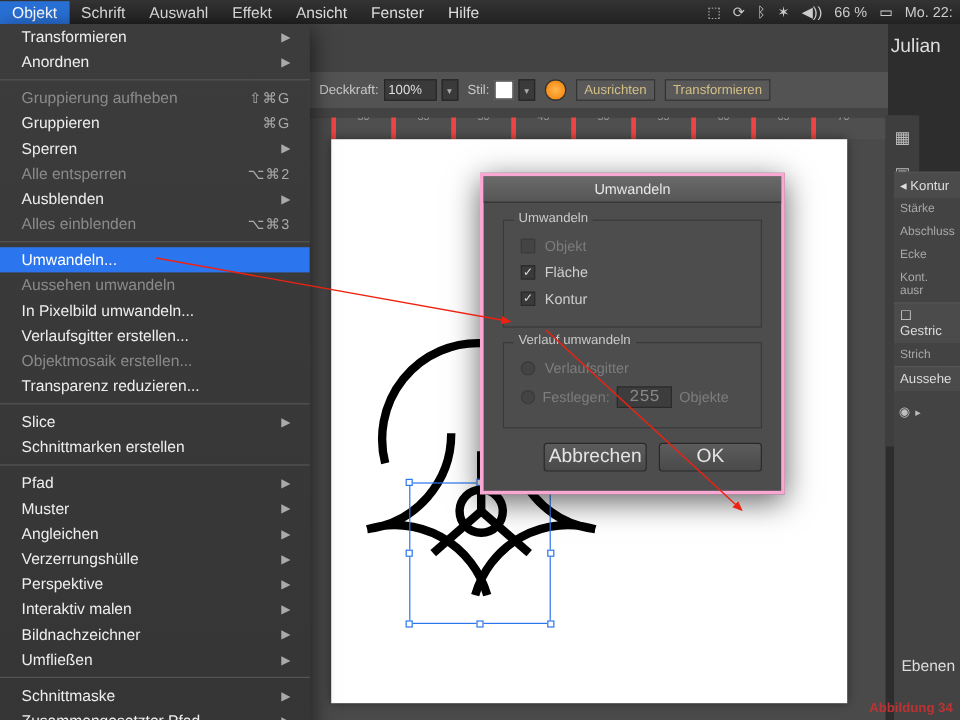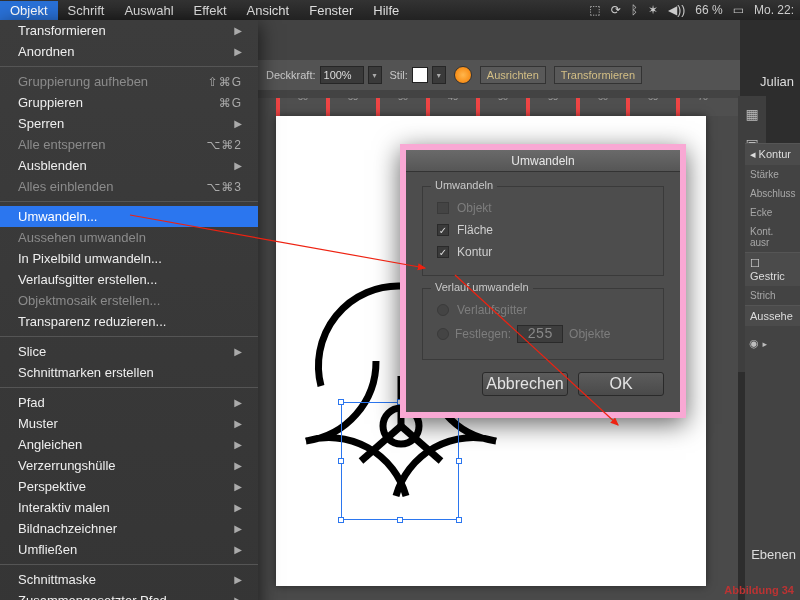--- a/index.html
+++ b/index.html
@@ -41,39 +41,39 @@
 .ruler-h span { width:50px; text-align:center; border-left:4px solid #ef4444; padding-bottom:14px; }
 .canvas { position:absolute; left:18px; top:18px; width:430px; height:470px; background:#fff; box-shadow:0 0 8px rgba(0,0,0,.5); }
 
 
 .art { position:absolute; left:10px; top:160px; width:230px; height:260px; }
 .art svg { width:100%; height:100%; }
 .selbox { position:absolute; border:1px solid #2b76ef; }
 .selhandle { position:absolute; width:6px; height:6px; background:#fff; border:1px solid #2b76ef; }
 
 
-.dialog { position:absolute; left:400px; top:144px; width:286px; background:#4d4d4d; box-shadow:0 6px 24px rgba(0,0,0,.6); z-index:40; color:#c7c7c7; font-size:12px; border:6px solid #f9a8d4; }
+.dialog { position:absolute; left:400px; top:144px; width:254px; background:#4d4d4d; box-shadow:0 6px 24px rgba(0,0,0,.6); z-index:40; color:#c7c7c7; font-size:12px; border:3px solid #f9a8d4; }
 .dialog .titlebar { height:22px; background:linear-gradient(#6a6a6a,#565656); color:#e7e7e7; font-size:12px; display:flex; align-items:center; justify-content:center; border-bottom:1px solid #333; }
 .dialog .body { padding:14px 16px 16px; }
 .dialog .group { border:1px solid #3a3a3a; padding:10px 12px 12px; margin-bottom:12px; position:relative; }
 .dialog .group .glabel { position:absolute; top:-8px; left:8px; background:#4d4d4d; padding:0 4px; font-size:11px; color:#c9c9c9; }
 .dialog .chk { display:flex; align-items:center; gap:8px; padding:4px 2px; color:#cfcfcf; }
 .dialog .chk.disabled { color:#7d7d7d; }
 .dialog .chk .box { width:12px; height:12px; border:1px solid #2a2a2a; background:#3a3a3a; display:flex; align-items:center; justify-content:center; font-size:10px; color:#ddd; }
 .dialog .chk.disabled .box { border-color:#3a3a3a; background:#444; }
 .dialog .radio { width:12px; height:12px; border:1px solid #3a3a3a; border-radius:50%; background:#444; }
 .dialog .numrow { display:flex; align-items:center; gap:6px; color:#7d7d7d; }
 .dialog .numrow input { width:46px; height:18px; background:#3d3d3d; border:1px solid #2a2a2a; color:#888; text-align:center; font-size:14px;font-family:Liberation Mono, monospace; }
 .dialog .btns { display:flex; justify-content:flex-end; gap:10px; margin-top:8px; }
 .dialog .btns button { width:86px; height:24px; background:linear-gradient(#5c5c5c,#4a4a4a); border:1px solid #2a2a2a; color:#e4e4e4; font-size:16px; border-radius:3px; }
 
 
 .redarrow { position:absolute; z-index:60; pointer-events:none; }
 
-.username { position:absolute; right:6px; top:30px; color:#ddd; font-size:13px;margin-top:44px; }
+.username { position:absolute; right:16px; top:30px; color:#ddd; font-size:16px; }
 .abbild { position:absolute; right:6px; bottom:4px; color:#b33; font-size:11px; font-weight:bold; }
 .ebenen { position:absolute; right:4px; bottom:38px; color:#ddd; font-size:13px; }
 </style>
 </head>
 <body>
 
 <div class="menubar">
   <span class="menu-item selected">Objekt</span>
   <span class="menu-item">Schrift</span>
   <span class="menu-item">Auswahl</span>

